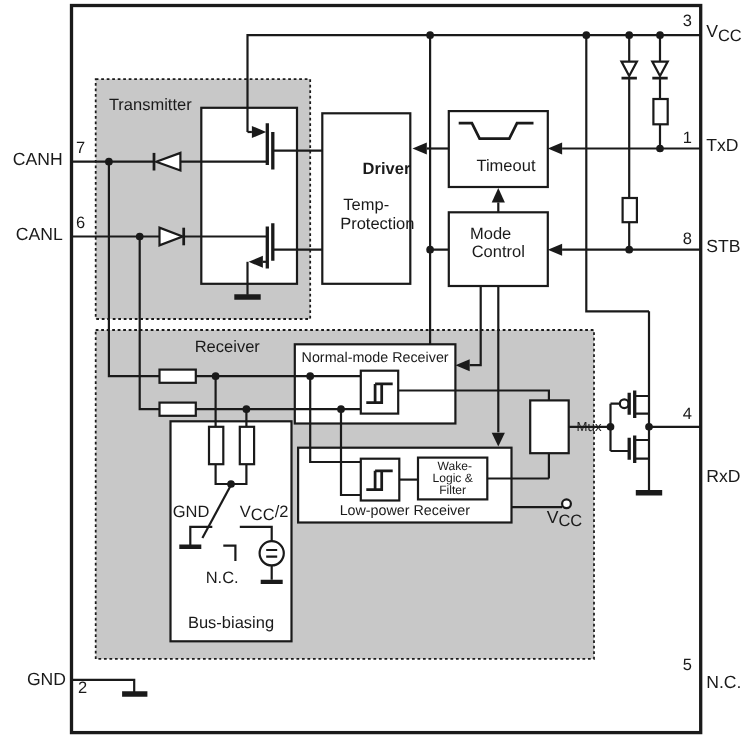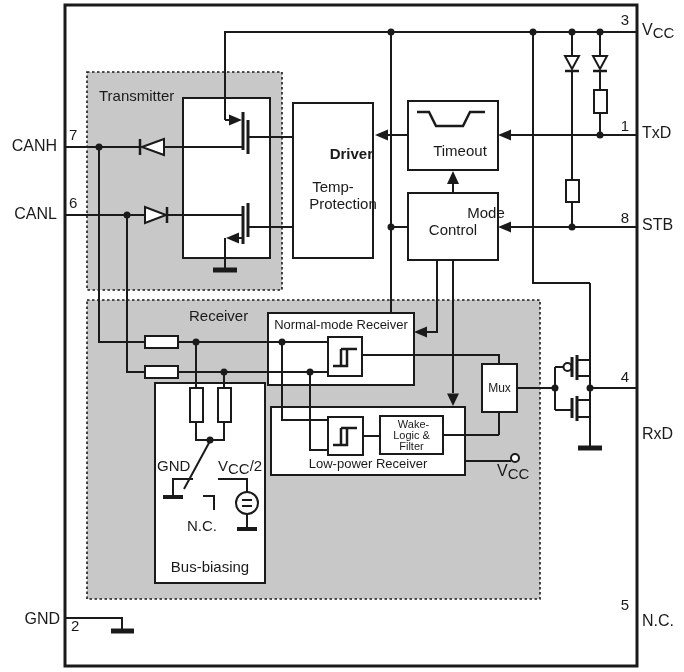--- a/index.html
+++ b/index.html
@@ -235,36 +235,36 @@
     <path class="w" d="M590,388 H637"></path>
   </g>
 
   <g>
     <path class="w" d="M65,618 H122 V629"></path>
     <path class="gndbar" d="M111,631 H134"></path>
   </g>
 </svg>
 
 <div class="lbl f15" style="left:99px;top:88px;">Transmitter</div>
-<div class="lbl f15" style="left:189px;top:308px;">Receiver</div>
+<div class="lbl f15" style="left:177px;top:308px;">Receiver</div>
 
 <div class="lbl f15 ctr bold" style="left:293px;top:146px;width:80px;">Driver</div>
 <div class="lbl f15 ctr" style="left:293px;top:179px;width:80px;">Temp-</div>
 <div class="lbl f15 ctr" style="left:293px;top:196px;width:100px;">Protection</div>
 
 <div class="lbl f15 ctr" style="left:408px;top:143px;width:104px;">Timeout</div>
-<div class="lbl f15 ctr" style="left:408px;top:205px;width:76px;margin-left:40px;">Mode</div>
+<div class="lbl f15 ctr" style="left:408px;top:205px;width:76px;">Mode</div>
 <div class="lbl f15 ctr" style="left:408px;top:222px;width:90px;">Control</div>
 
 <div class="lbl f13 ctr" style="left:271px;top:457px;width:194px;">Low-power Receiver</div>
 <div class="lbl f13 ctr" style="left:268px;top:318px;width:146px;">Normal-mode Receiver</div>
 <div class="lbl f11 ctr" style="left:380px;top:419px;width:67px;">Wake-</div>
 <div class="lbl f11 ctr" style="left:380px;top:430px;width:63px;">Logic &amp;</div>
 <div class="lbl f11 ctr" style="left:380px;top:441px;width:63px;">Filter</div>
-<div class="lbl f12 ctr" style="left:482px;top:382px;width:35px;">Mux</div>
+<div class="lbl f12 ctr" style="left:482px;top:382px;width:35px;padding-left:36px;">Mux</div>
 
 <div class="lbl f15" style="left:157px;top:458px;">GND</div>
 <div class="lbl f15" style="left:218px;top:458px;"><span>V</span><span class="sub">CC</span><span>/2</span></div>
 <div class="lbl f15" style="left:187px;top:518px;">N.C.</div>
 <div class="lbl f15 ctr" style="left:155px;top:559px;width:110px;">Bus-biasing</div>
 
 <div class="lbl f16" style="left:497px;top:463px;"><span>V</span><span class="sub">CC</span></div>
 
 <div class="lbl f16 rt" style="left:0px;top:138px;width:57px;">CANH</div>
 <div class="lbl f15" style="left:69px;top:127px;">7</div>

